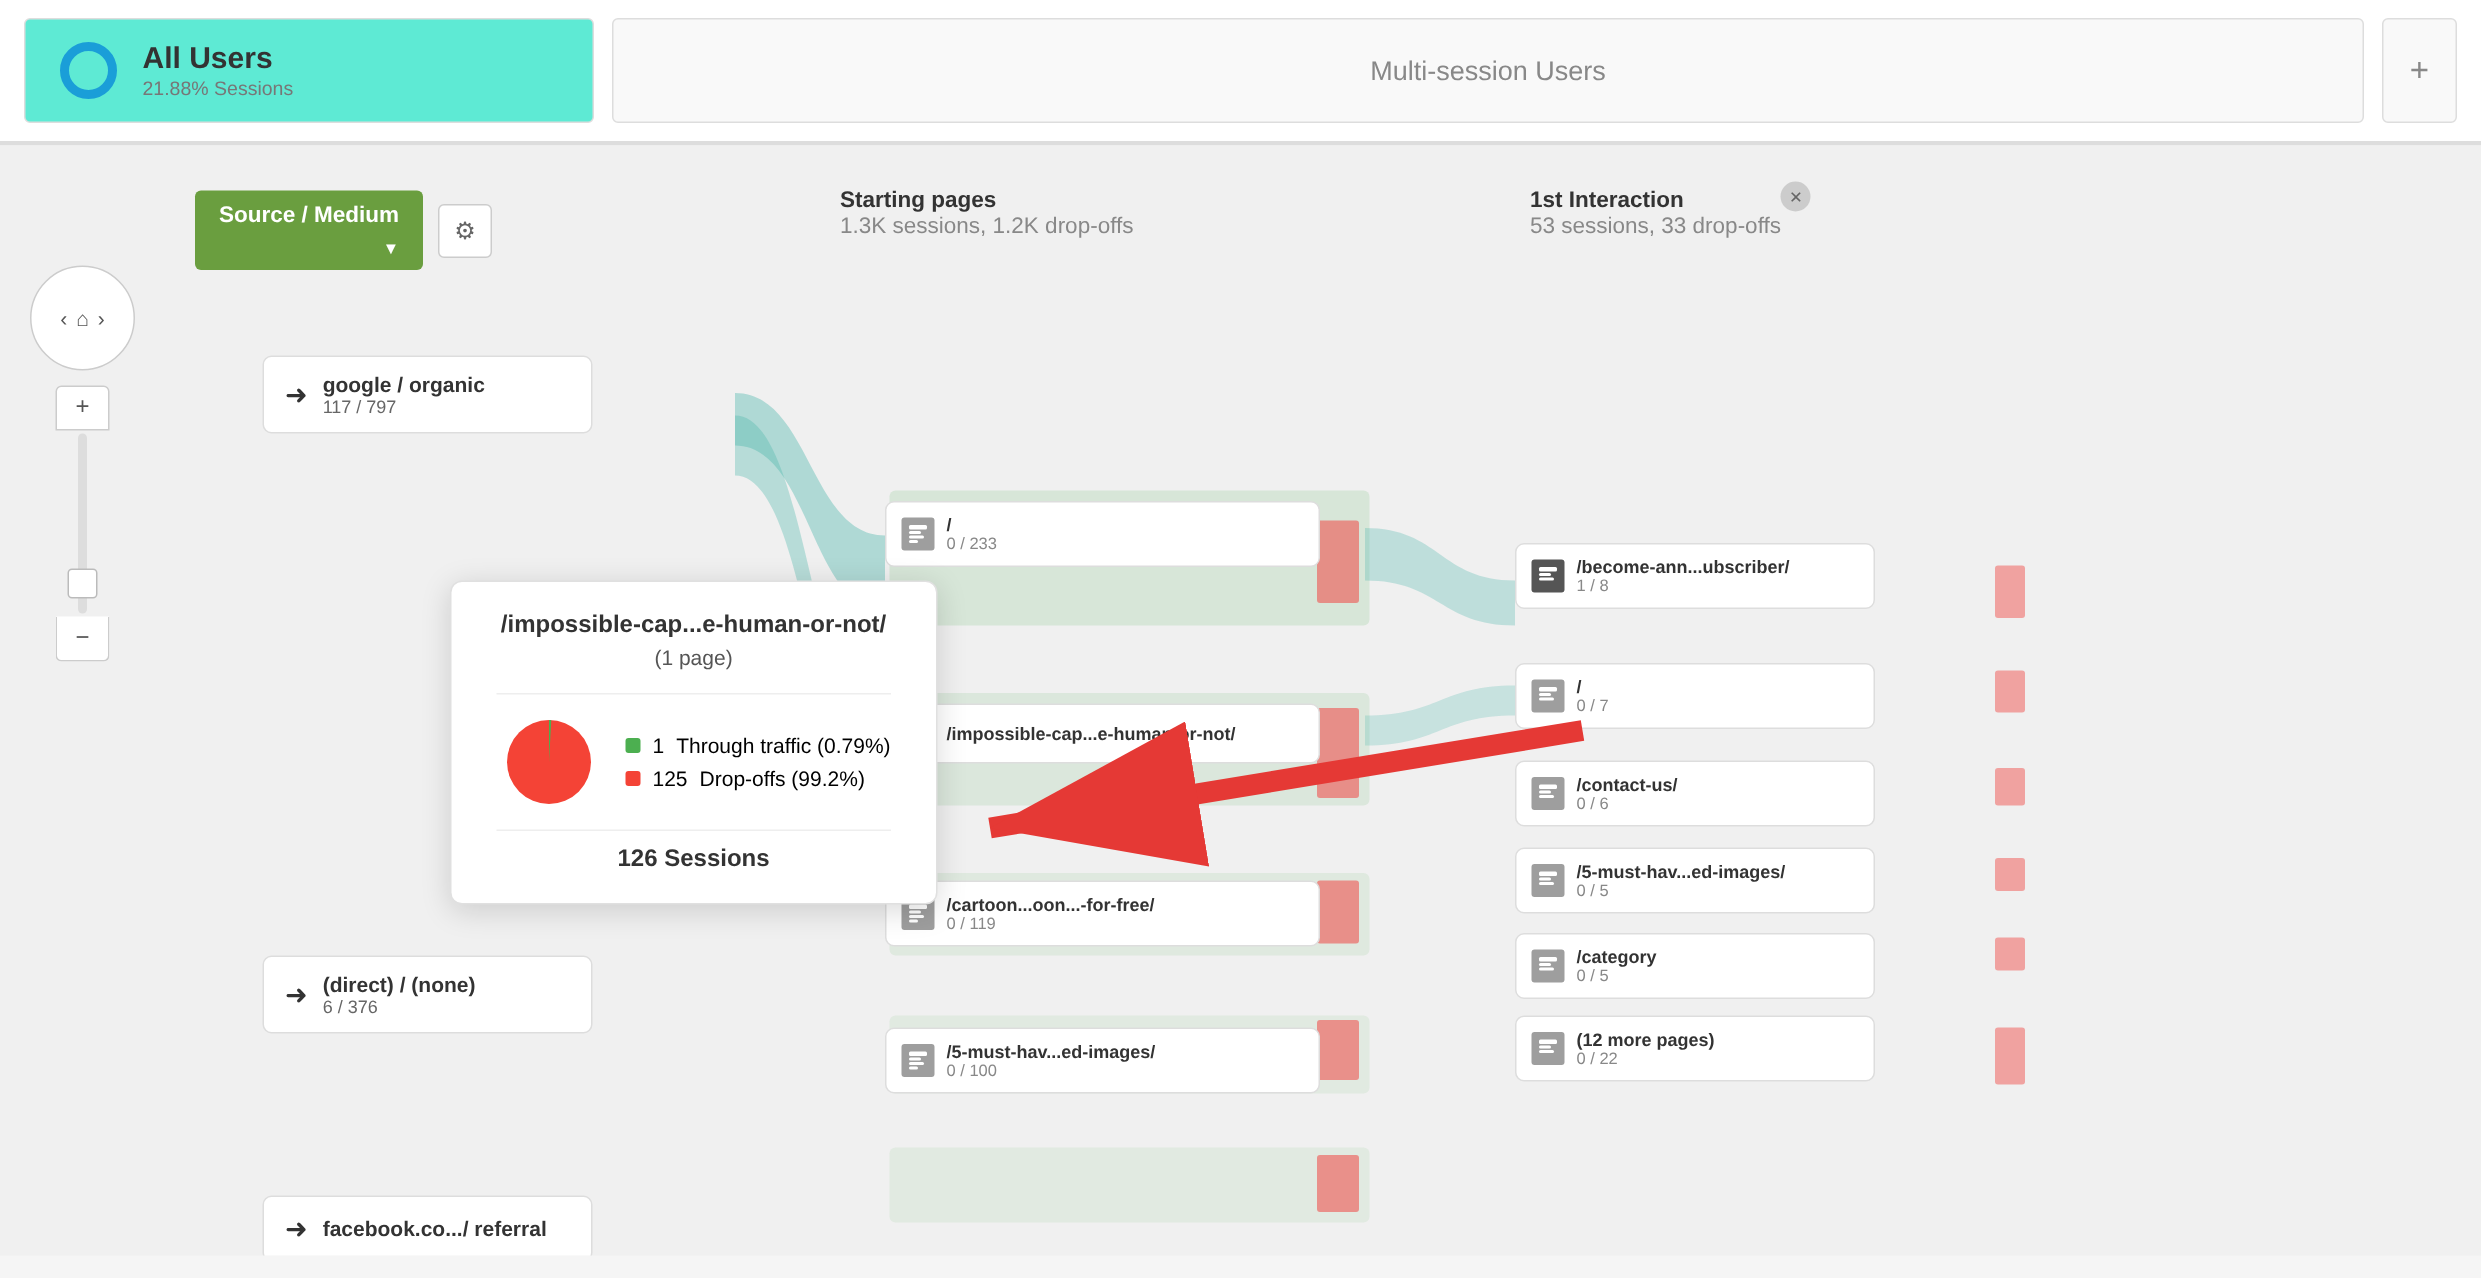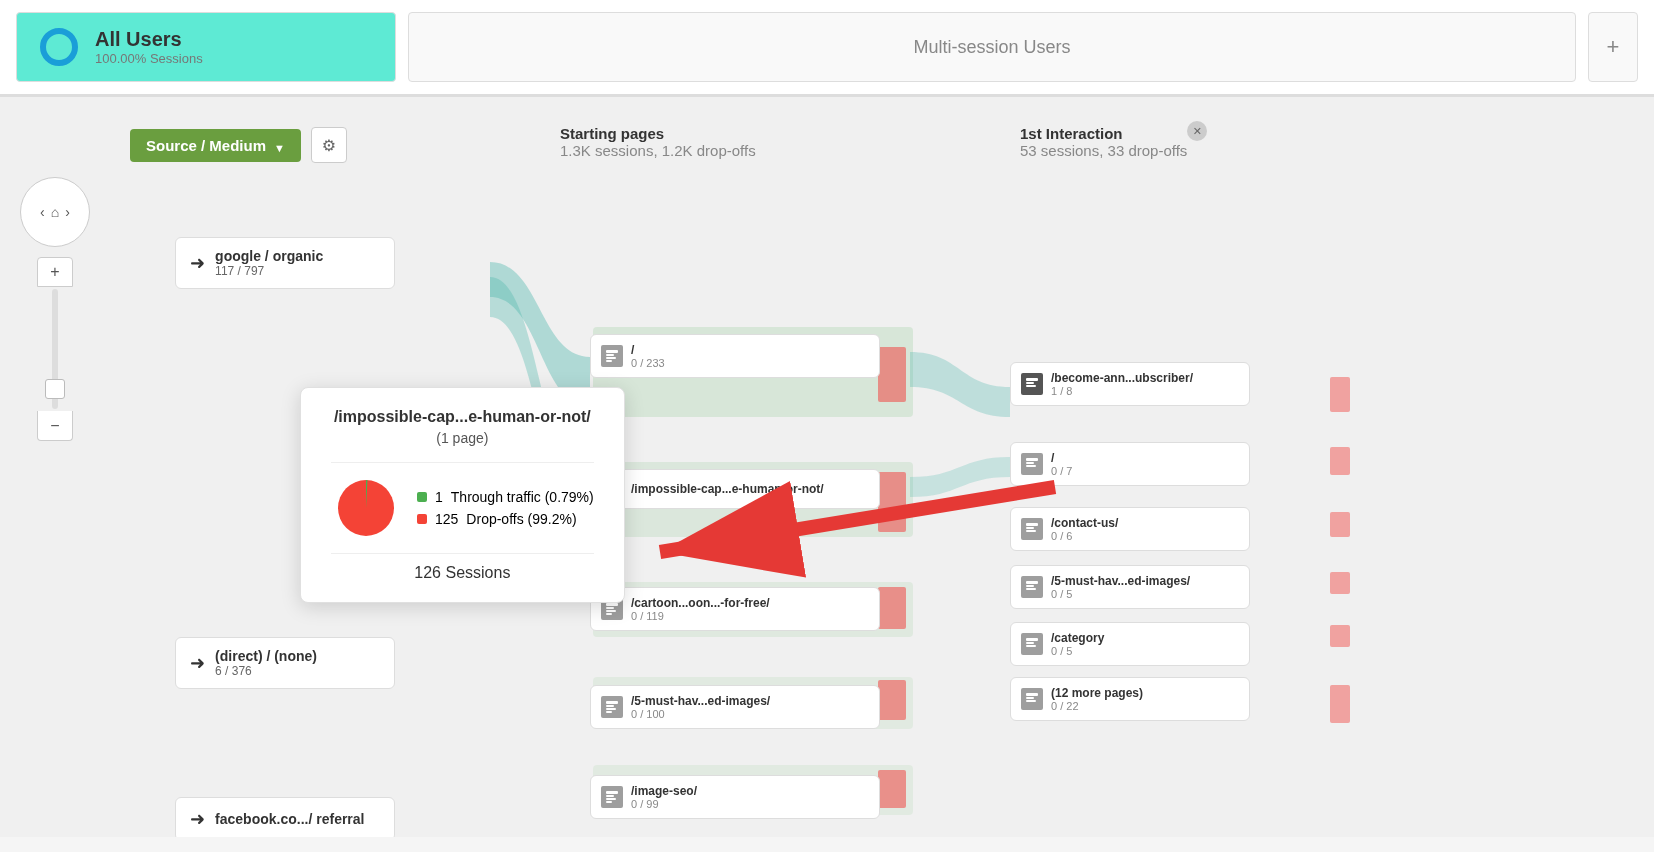--- a/index.html
+++ b/index.html
@@ -156,20 +156,21 @@
       color: #fff;
       border: none;
       border-radius: 4px;
       padding: 8px 16px;
       font-size: 15px;
       font-weight: bold;
       cursor: pointer;
       display: flex;
       align-items: flex-end;
       gap: 8px;
+      flex-direction: column;
     }
     .dimension-dropdown .arrow {
       font-size: 11px;
     }
     .settings-btn {
       width: 36px;
       height: 36px;
       background: #fff;
       border: 1px solid #ccc;
       border-radius: 4px;
@@ -337,36 +338,36 @@
       width: 10px;
       height: 10px;
       border-radius: 2px;
       flex-shrink: 0;
     }
     .stat-dot.green { background: #4caf50; }
     .stat-dot.red { background: #f44336; }
     .tooltip-total {
       text-align: center;
       font-size: 16px;
-      font-weight: normal;
+      font-weight: bold;
       color: #333;
       margin-top: 10px;
     }
   </style>
 </head>
 <body>
 
 <div class="top-bar">
   <div class="segment-card">
     <svg class="ring-icon" viewBox="0 0 44 44">
       <circle cx="22" cy="22" r="16" fill="none" stroke="#1a9ed8" stroke-width="6"></circle>
     </svg>
     <div class="seg-info">
       <div class="seg-title">All Users</div>
-      <div class="seg-sub">100.00% Sessions</div>
+      <div class="seg-sub">21.88% Sessions</div>
     </div>
   </div>
   <div class="segment-card-gray">
     <div class="seg-title-gray">Multi-session Users</div>
   </div>
   <div class="add-segment-btn">
     <span>+</span>
   </div>
 </div>
 
@@ -515,34 +516,20 @@
           <rect x="1" y="8" width="10" height="2" rx="1"></rect>
           <rect x="1" y="11" width="6" height="2" rx="1"></rect>
         </svg>
     </div>
     <div class="page-text">
       <div class="page-name">/5-must-hav...ed-images/</div>
       <div class="page-count">0 / 100</div>
     </div>
   </div>
 
-  <div class="page-node" style="left: 590px; top: 678px; min-width: 290px;">
-    <div class="page-icon">
-      <svg width="14" height="14" viewBox="0 0 14 14" fill="white">
-          <rect x="1" y="1" width="12" height="3" rx="1"></rect>
-          <rect x="1" y="5" width="8" height="2" rx="1"></rect>
-          <rect x="1" y="8" width="10" height="2" rx="1"></rect>
-          <rect x="1" y="11" width="6" height="2" rx="1"></rect>
-        </svg>
-    </div>
-    <div class="page-text">
-      <div class="page-name">/image-seo/</div>
-      <div class="page-count">0 / 99</div>
-    </div>
-  </div>
 
   <div class="page-node" style="left: 1010px; top: 265px; min-width: 240px;">
     <div class="page-icon dark-icon">
       <svg width="14" height="14" viewBox="0 0 14 14" fill="white">
           <rect x="1" y="1" width="12" height="3" rx="1"></rect>
           <rect x="1" y="5" width="8" height="2" rx="1"></rect>
           <rect x="1" y="8" width="10" height="2" rx="1"></rect>
         </svg>
     </div>
     <div class="page-text">

